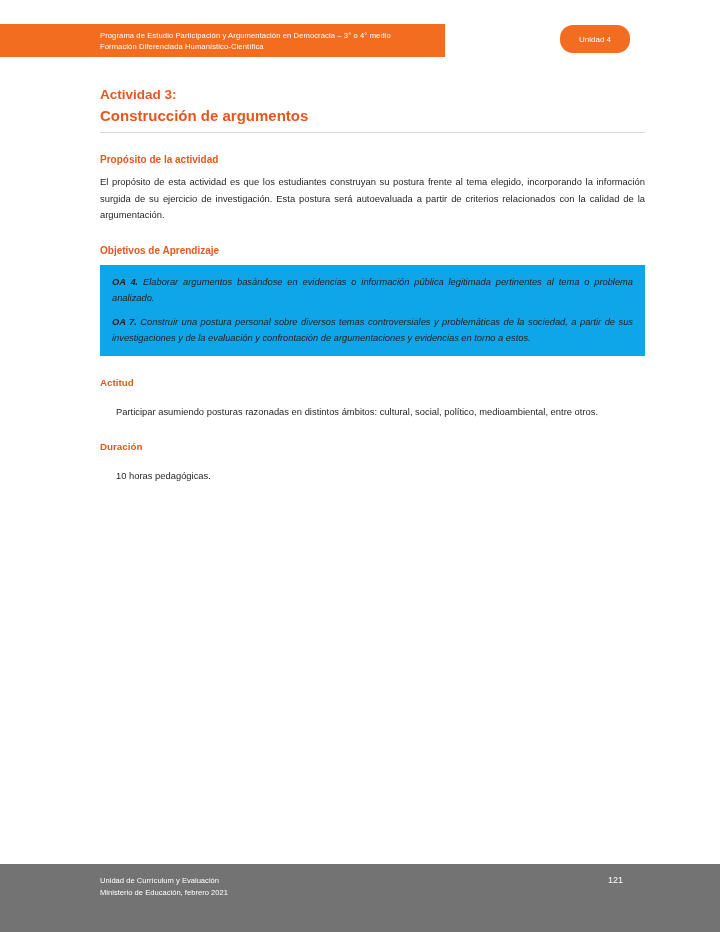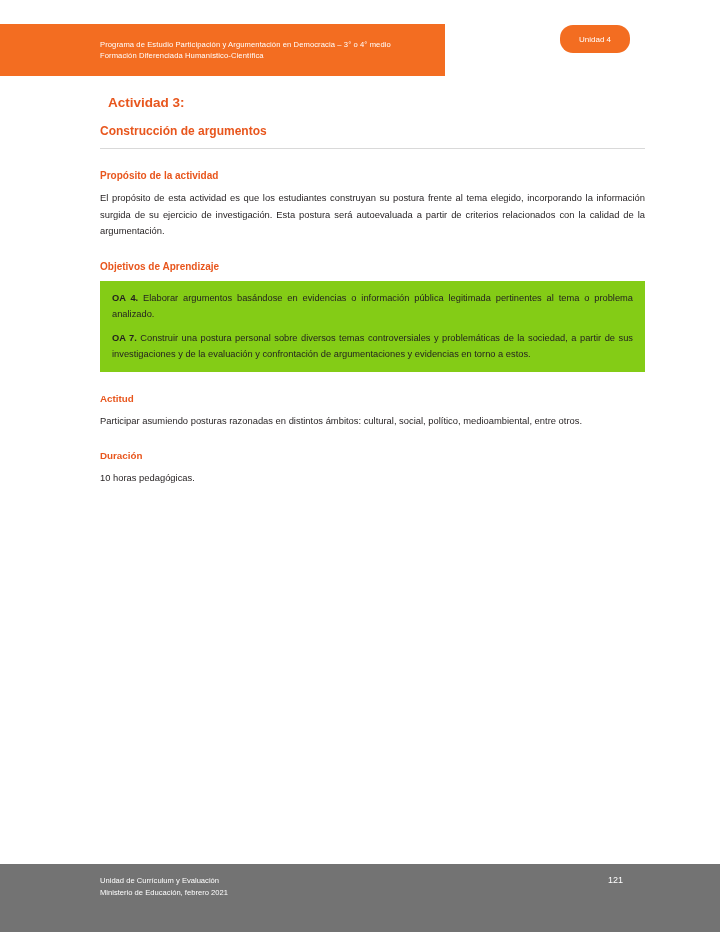--- a/index.html
+++ b/index.html
@@ -15,21 +15,21 @@
     position: relative;
     overflow: hidden;
   }
 
   
   .header-band {
     position: absolute;
     top: 24px;
     left: 0;
     width: 445px;
-    height: 52px;
+    height: 33px;
     background: #f36d21;
     display: flex;
     flex-direction: column;
     justify-content: center;
     padding-left: 100px;
     box-sizing: border-box;
   }
   .header-line {
     color: #ffffff;
     font-size: 7.6px;
@@ -58,25 +58,25 @@
     top: 84px;
     left: 100px;
     width: 545px;
   }
 
   .act-title {
     color: #e8561d;
     font-size: 13.5px;
     font-weight: bold;
     line-height: 21px;
-    margin: 8px;
+    margin: 0;
   }
   .act-title-2 {
     color: #e8561d;
-    font-size: 12px;
+    font-size: 15px;
     font-weight: bold;
     line-height: 21px;
     margin: 0 0 6px 0;
   }
   .rule {
     border: 0;
     border-top: 1px solid #d9d9d9;
     margin: 4px 0 0 0;
   }
 
@@ -91,42 +91,43 @@
   }
 
   p.body {
     font-size: 9.4px;
     line-height: 16.5px;
     text-align: justify;
     margin: 0;
   }
 
   .oa-box {
-    background: #84cc16;
+    background: #0ea5e9;
     padding: 9px 12px 10px 12px;
     box-sizing: border-box;
+    font-style: italic;
   }
   .oa-item {
     font-size: 9.3px;
     line-height: 16px;
     text-align: justify;
     margin: 0 0 8px 0;
   }
   .oa-item:last-child {
     margin-bottom: 0;
   }
   .oa-item b {
     font-weight: bold;
   }
 
   p.plain {
     font-size: 9.4px;
     line-height: 16px;
     text-align: left;
-    margin: 0;
+    margin: 16px;
   }
 
   
   .footer-band {
     position: absolute;
     left: 0;
     bottom: 0;
     width: 720px;
     height: 68px;
     background: #737373;

